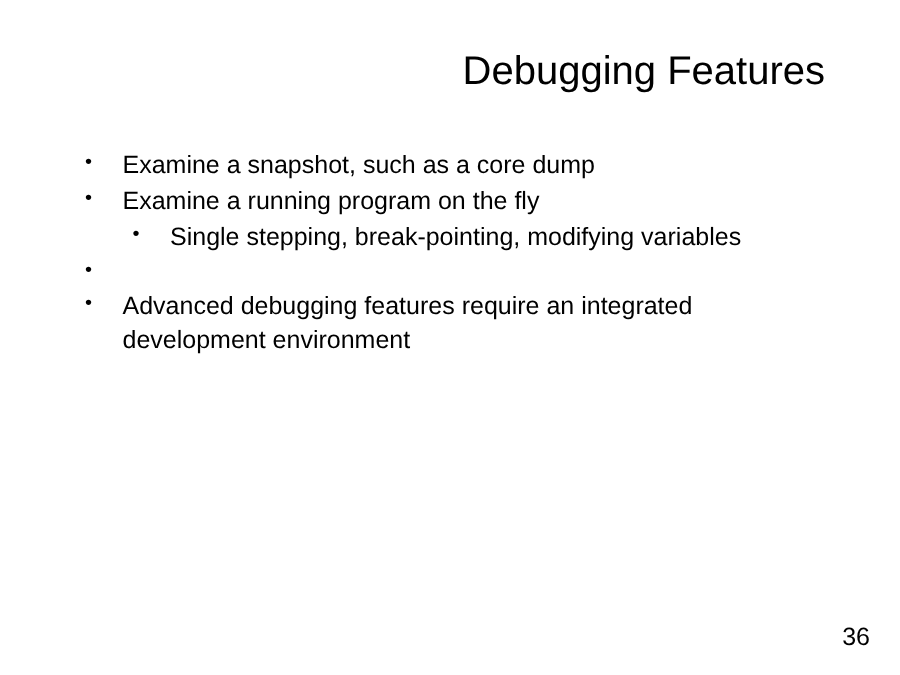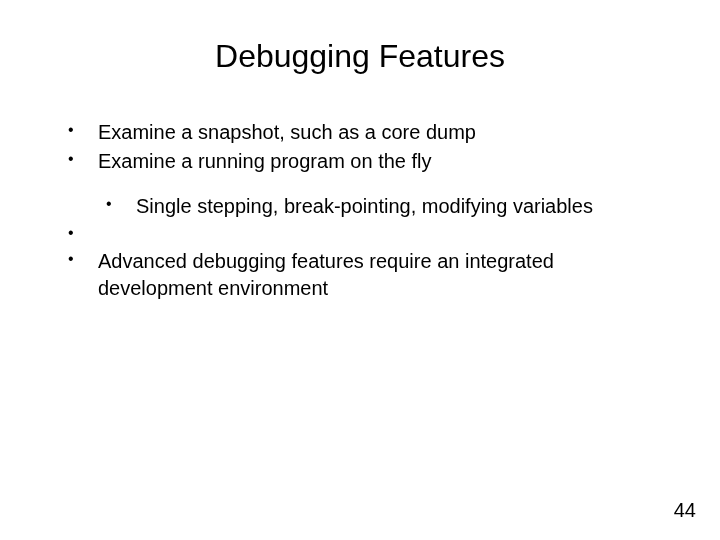--- a/index.html
+++ b/index.html
@@ -1,23 +1,23 @@
 <!DOCTYPE html>
 <html><head>
 <meta charset="utf-8">
 <style>
   * { margin: 0; padding: 0; box-sizing: border-box; }
   html, body { width: 720px; height: 540px; background: #ffffff; font-family: Verdana, Geneva, sans-serif; color: #000; }
   .slide { width: 720px; height: 540px; position: relative; padding: 30px 60px 0 60px; }
-  .title { font-size: 32px; font-weight: 400; text-align: center; margin-top: 8px; margin-bottom: 44px; }
+  .title { font-size: 32px; font-weight: 400; text-align: right; margin-top: 8px; margin-bottom: 44px; }
   .content { font-size: 20px; line-height: 1.35; }
   ul.outer { list-style: none; padding-left: 0; }
   ul.outer > li { position: relative; padding-left: 38px; margin-bottom: 2px; }
   ul.outer > li::before { content: "•"; position: absolute; left: 8px; top: 0; font-size: 16px; }
-  ul.inner { list-style: none; padding-left: 0; margin-top: 18px; }
+  ul.inner { list-style: none; padding-left: 0; margin-top: 2px; }
   ul.inner > li { position: relative; padding-left: 38px; margin-bottom: 2px; }
   ul.inner > li::before { content: "•"; position: absolute; left: 8px; top: 0; font-size: 16px; }
   .gap { height: 26px; }
   .italic { }
   .page-num { position: absolute; right: 24px; bottom: 18px; font-size: 20px; }
 </style>
 </head>
 <body>
 
 <div class="slide">
@@ -42,14 +42,14 @@
 
     <div class="gap"></div>
 
     <ul class="outer">
       <li>
         <span class="italic">Advanced debugging features require an integrated development environment</span>
       </li>
     </ul>
   </div>
 
-  <div class="page-num">44</div>
+  <div class="page-num">36</div>
 </div>
 
 </body></html>

